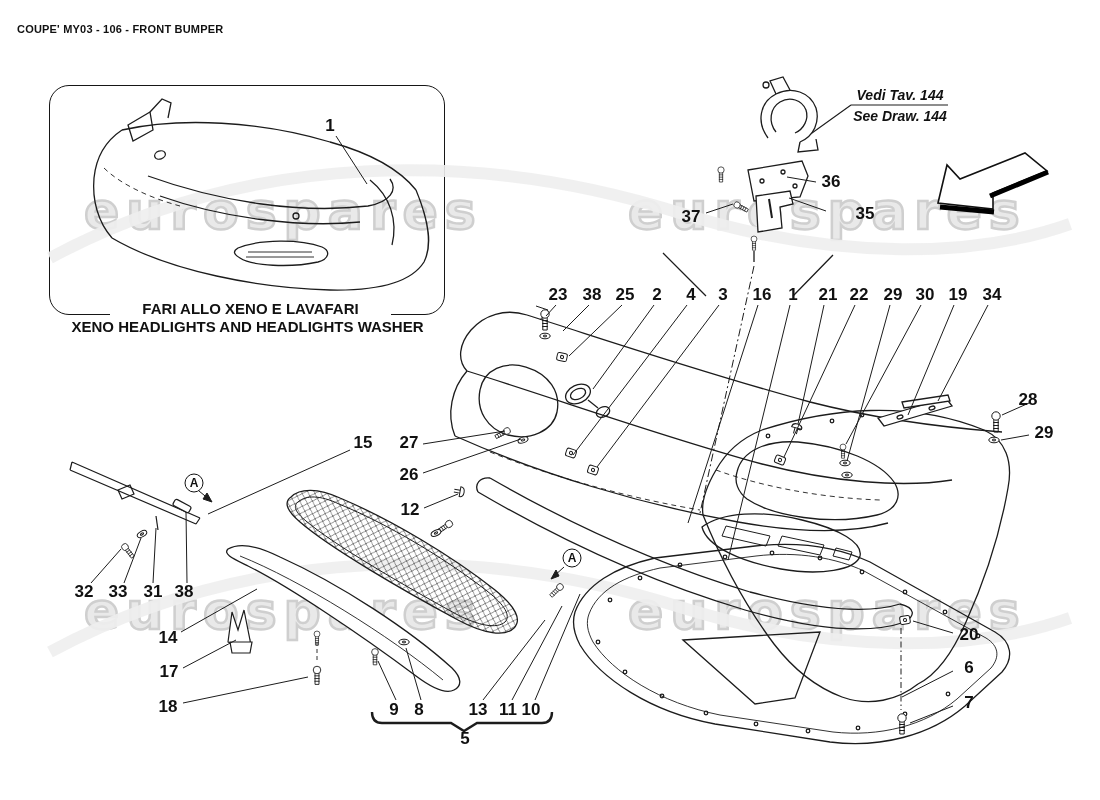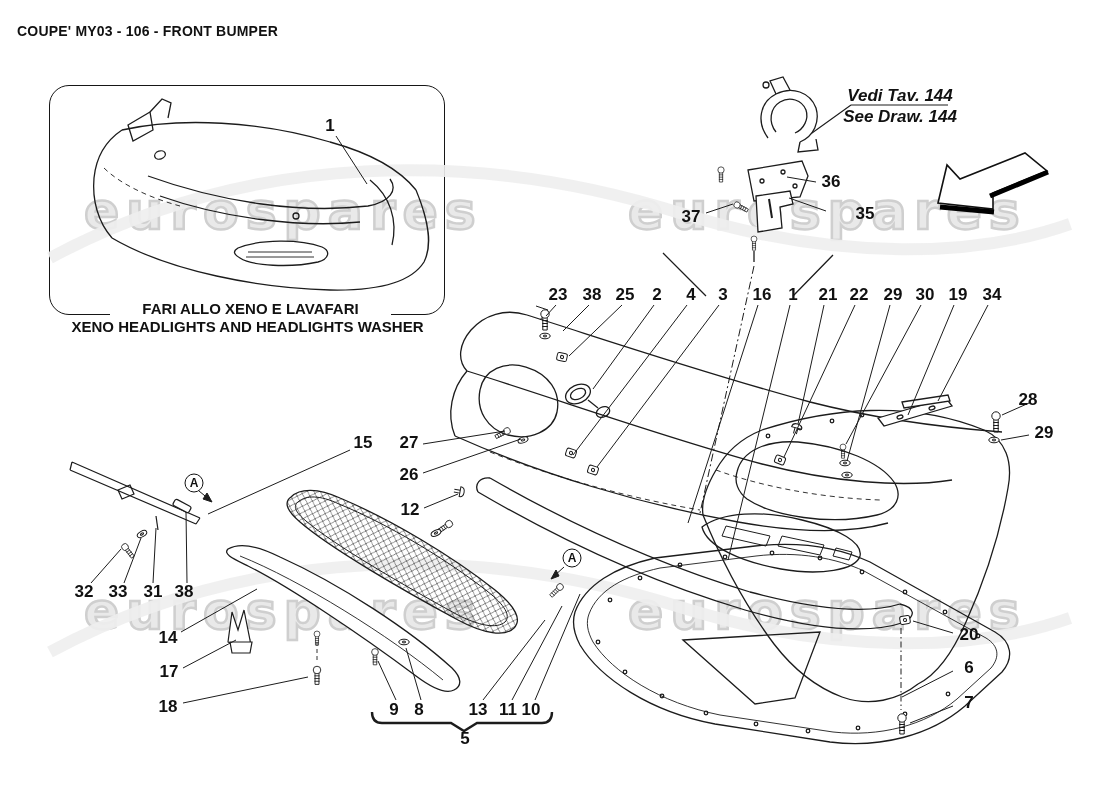--- a/index.html
+++ b/index.html
@@ -1,32 +1,32 @@
 <!DOCTYPE html>
 <html><head>
 <meta charset="utf-8">
 <style>
   html,body{margin:0;padding:0;background:#fff;}
   #stage{position:relative;width:1100px;height:800px;background:#fff;overflow:hidden;
          font-family:"Liberation Sans",sans-serif;color:#111;}
-  #doc-title{position:absolute;left:17px;top:23px;font-size:14px;font-weight:bold;
+  #doc-title{position:absolute;left:17px;top:23px;font-size:11px;font-weight:bold;
              letter-spacing:.2px;white-space:nowrap;z-index:5;}
   
   .wm{position:absolute;font-weight:bold;font-size:52px;line-height:52px;letter-spacing:7px;
       color:#e9e9e9;-webkit-text-stroke:2.5px #cfcfcf;z-index:1;white-space:nowrap;
       font-family:"DejaVu Sans",sans-serif;}
   
   #inset-box{position:absolute;left:49px;top:85px;width:394px;height:228px;
              border:1.8px solid #161616;border-radius:20px;z-index:2;}
   .inset-caption{position:absolute;text-align:center;font-weight:bold;z-index:6;white-space:nowrap;}
   #caption1{left:110px;top:300px;width:275px;font-size:15px;background:#fff;padding:0 3px;}
   #caption2{left:70px;top:318px;width:355px;font-size:15px;}
   
   #ref-note{position:absolute;left:838px;top:85px;width:124px;z-index:5;text-align:center;
-            font-size:17px;line-height:21px;font-weight:bold;font-style:italic;white-space:nowrap;}
+            font-size:14px;line-height:21px;font-weight:bold;font-style:italic;white-space:nowrap;}
   
   #diagram{position:absolute;left:0;top:0;z-index:3;}
   
   .callout{position:absolute;transform:translate(-50%,-50%);font-size:17px;font-weight:bold;
            color:#111;z-index:6;white-space:nowrap;}
   .marker{position:absolute;width:17px;height:17px;border:1.7px solid #111;border-radius:50%;
           transform:translate(-50%,-50%);font-size:12px;font-weight:bold;text-align:center;
           line-height:17px;z-index:6;background:transparent;}
 </style>
 </head>

